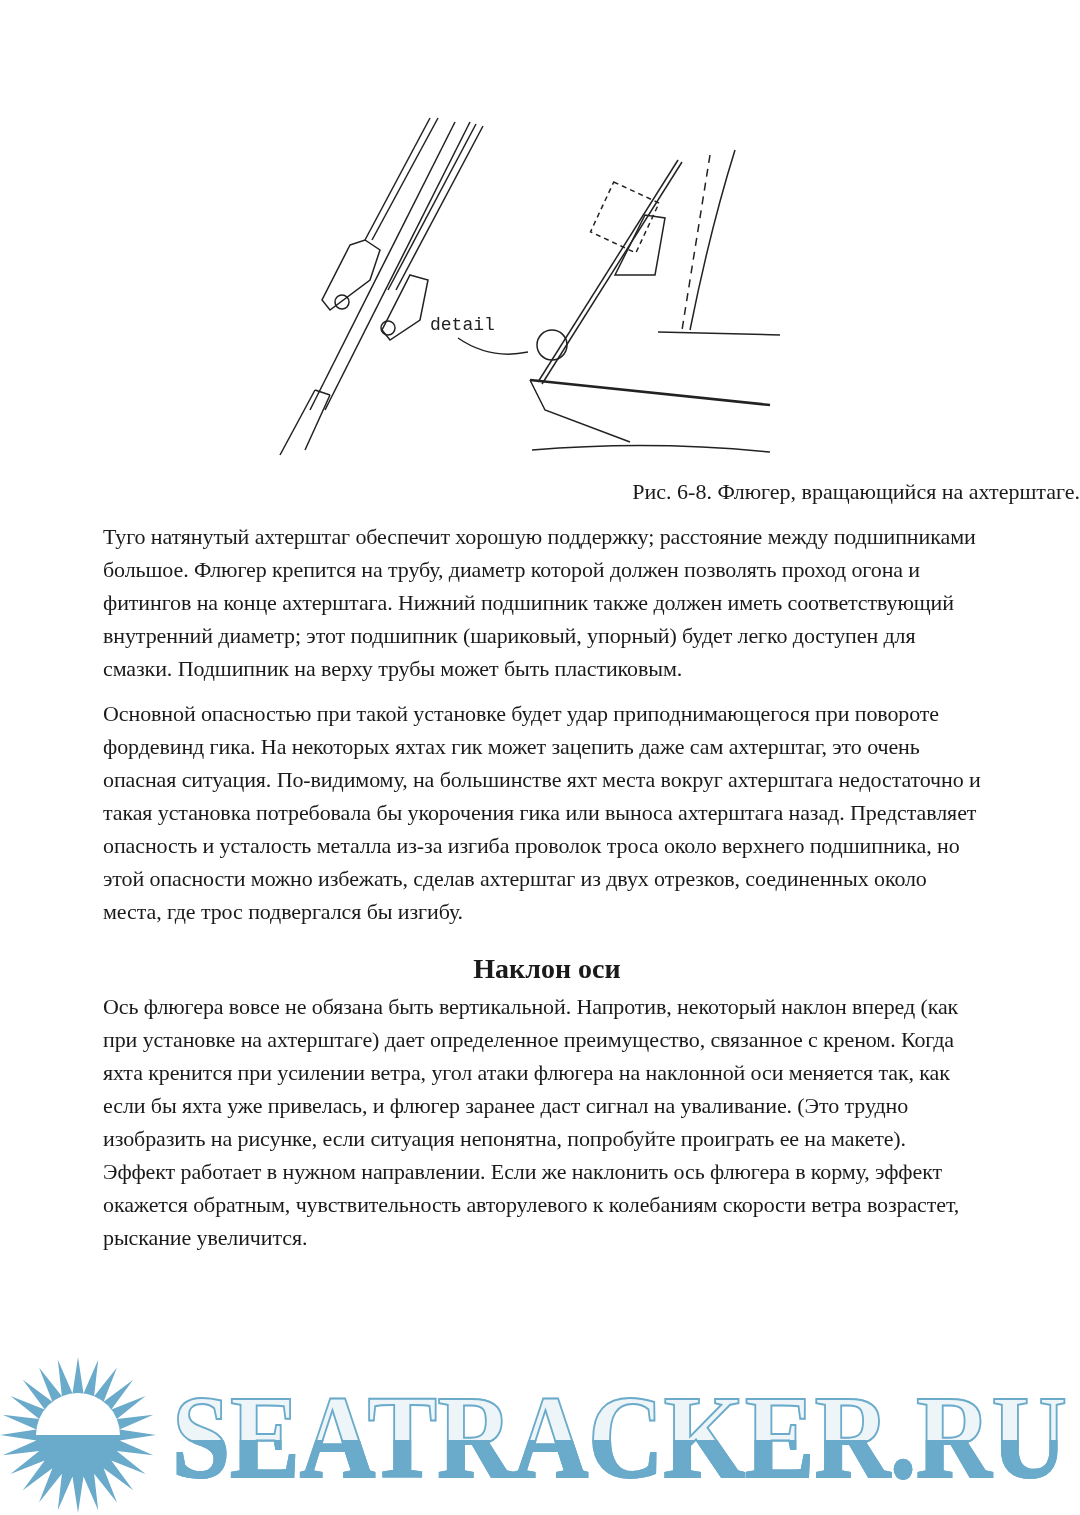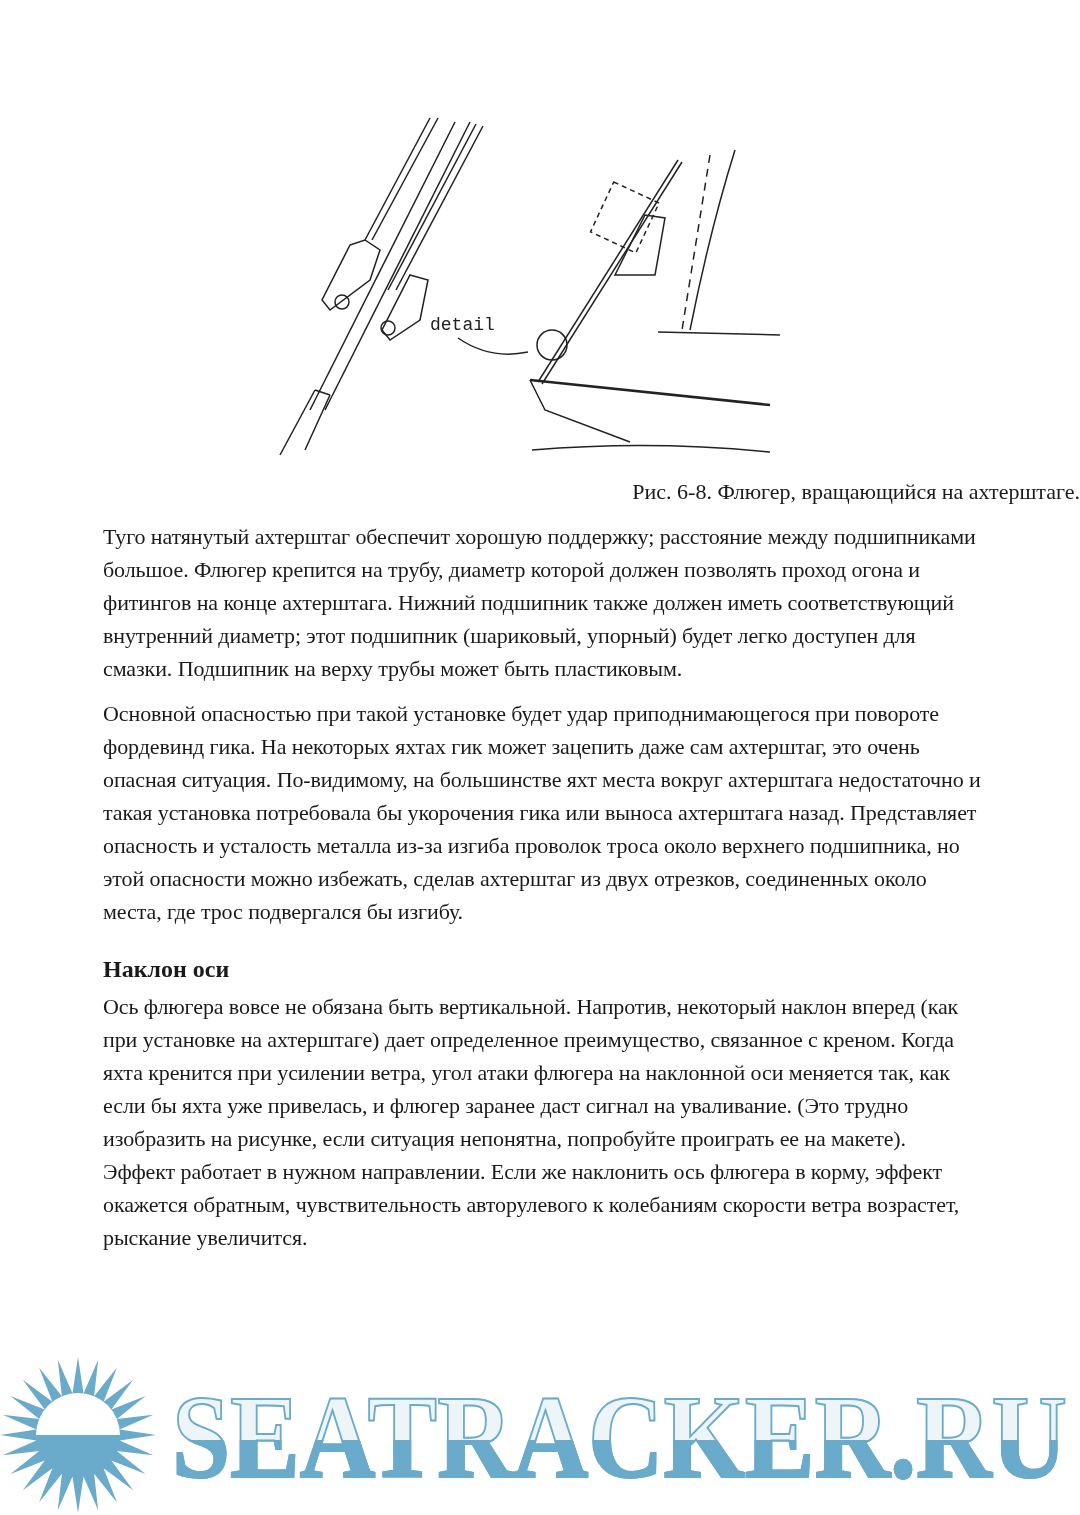--- a/index.html
+++ b/index.html
@@ -3,21 +3,21 @@
 <meta charset="utf-8">
 <style>
   html, body { margin: 0; padding: 0; background: #ffffff; }
   body { width: 1080px; height: 1515px; position: relative; overflow: hidden;
          font-family: "Liberation Serif", serif; color: #1a1a1a; }
   .figure { position: absolute; left: 270px; top: 110px; width: 520px; height: 350px; }
   .caption { position: absolute; left: 0; width: 1080px; top: 478px; text-align: right;
              font-size: 22px; line-height: 28px; }
   .content { position: absolute; left: 103px; width: 880px; top: 520px; font-family: Liberation Serif, serif; }
   .para { font-size: 22px; line-height: 33px; margin: 0 0 12px 0; letter-spacing: -0.1px; }
-  .heading { font-size: 24px; font-weight: bold; margin: 26px 0 6px 0; line-height: 30px; }
+  .heading { font-size: 28px; font-weight: bold; margin: 26px 0 6px 8px; line-height: 30px; text-align: center; }
   .footer { position: absolute; left: 0; top: 1355px; width: 1080px; height: 160px; }
 </style>
 </head>
 <body>
 
 <svg class="figure" viewBox="0 0 520 350" xmlns="http://www.w3.org/2000/svg">
   <g fill="none" stroke="#222" stroke-width="1.5">
     <line x1="160" y1="8" x2="95" y2="130"></line>
     <line x1="168" y1="8" x2="102" y2="130"></line>
     <line x1="185" y1="12" x2="40" y2="300"></line>

